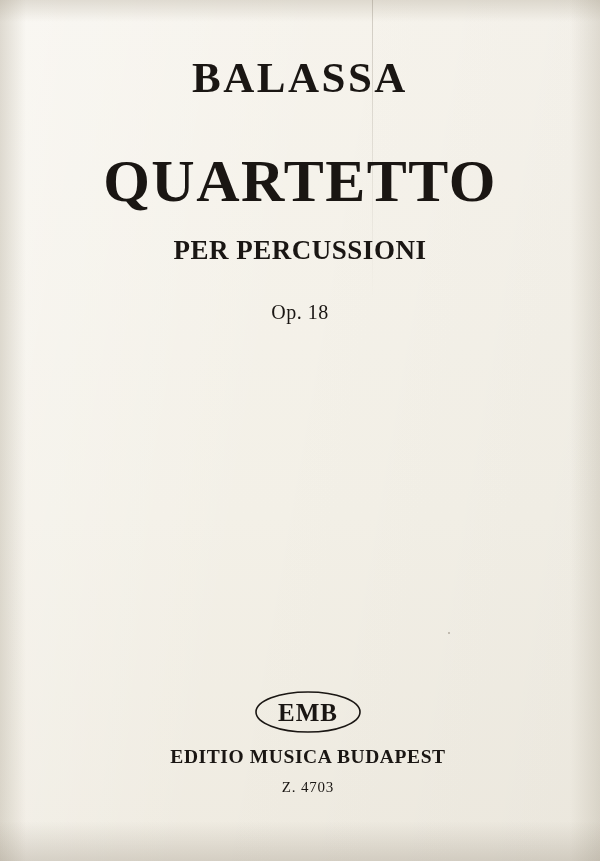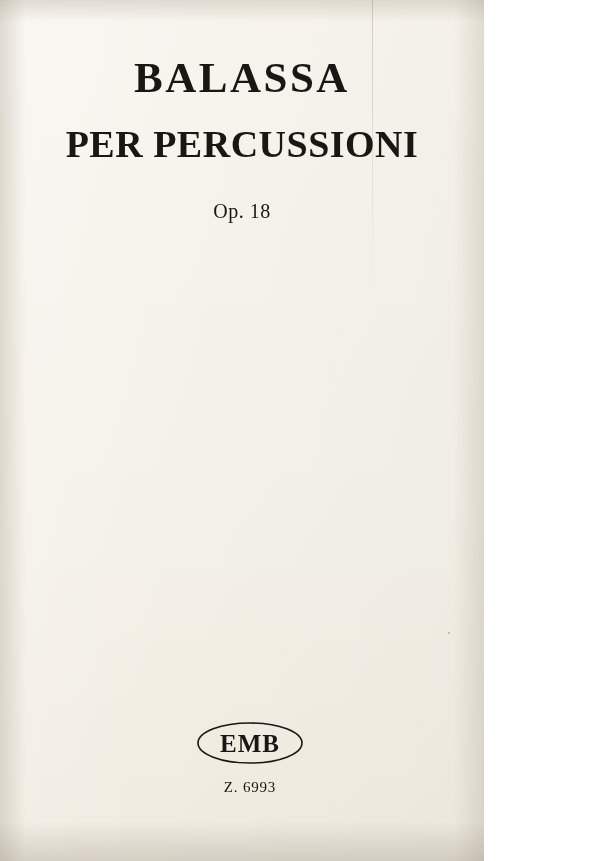--- a/index.html
+++ b/index.html
@@ -9,21 +9,21 @@
   }
   body {
     width: 600px;
     height: 861px;
     overflow: hidden;
     font-family: "Liberation Serif", serif;
   }
 
   #page {
     position: relative;
-    width: 484px;
+    width: 600px;
     height: 861px;
     background: #f4f1e9;
     background-image:
       linear-gradient(100deg, rgba(255,255,255,0.35) 0%, rgba(255,255,255,0.0) 45%, rgba(0,0,0,0.02) 100%),
       linear-gradient(to bottom, #f6f3ec 0%, #f3f0e7 60%, #efebe1 100%);
     box-sizing: border-box;
     overflow: hidden;
     padding-left: 8px;
   }
 
@@ -92,21 +92,21 @@
   .work-title {
     margin-top: 52px;
     font-size: 60px;
     font-weight: 700;
     letter-spacing: 1.5px;
     line-height: 1;
   }
 
   .subtitle {
     margin-top: 26px;
-    font-size: 38px;
+    font-size: 27px;
     font-weight: 700;
     letter-spacing: 0.5px;
     line-height: 1;
   }
 
   .opus {
     margin-top: 38px;
     font-size: 20px;
     font-weight: 400;
     letter-spacing: 0.5px;
@@ -168,30 +168,32 @@
   <div id="edge-top"></div>
   <div id="edge-left"></div>
   <div id="edge-right"></div>
   <div id="edge-bottom"></div>
   <div id="fold-line"></div>
   <div id="speck-1"></div>
 
   <div id="content">
     <div class="composer">BALASSA</div>
 
+    <div class="work-title">QUARTETTO</div>
 
     <div class="subtitle">PER PERCUSSIONI</div>
 
     <div class="opus">Op. 18</div>
 
   </div>
 
   <div id="publisher-block">
     <svg id="logo-wrap" viewBox="0 0 110 46">
       <ellipse cx="55" cy="23" rx="52" ry="20" fill="none" stroke="#1a1613" stroke-width="1.6"></ellipse>
       <text class="logo-text" x="55" y="32" text-anchor="middle">EMB</text>
     </svg>
 
+    <div class="publisher-name">EDITIO MUSICA BUDAPEST</div>
 
-    <div class="plate-number">Z. 6993</div>
+    <div class="plate-number">Z. 4703</div>
   </div>
 
 </div>
 
 </body></html>

